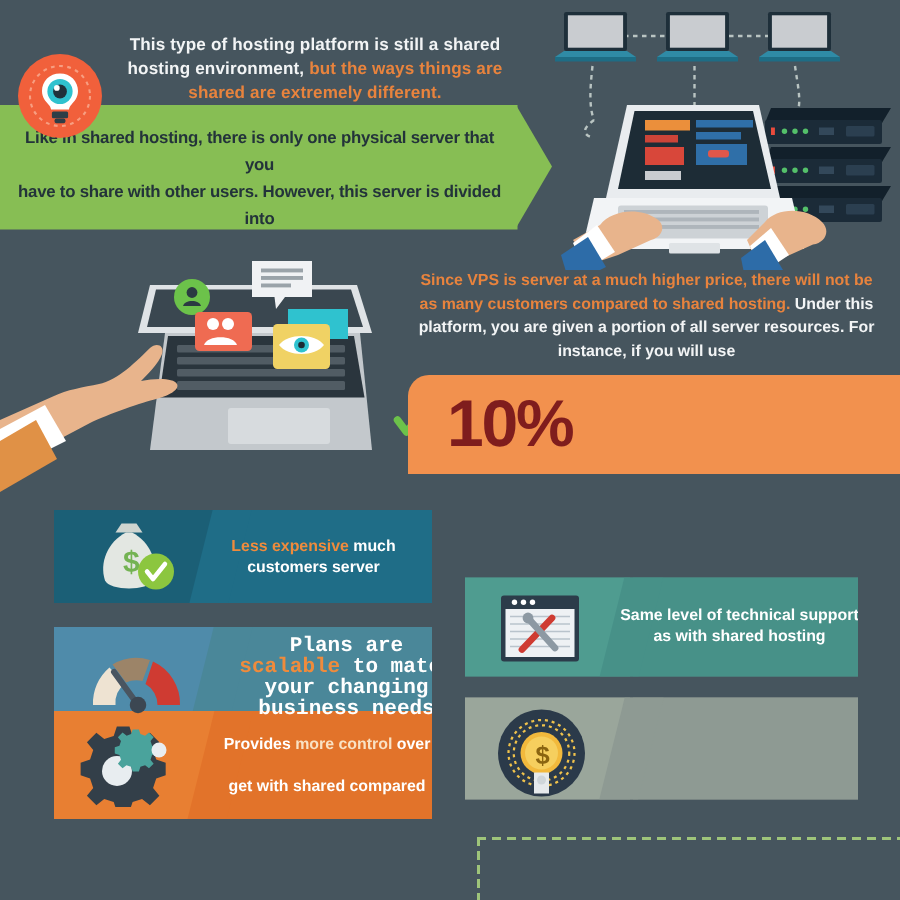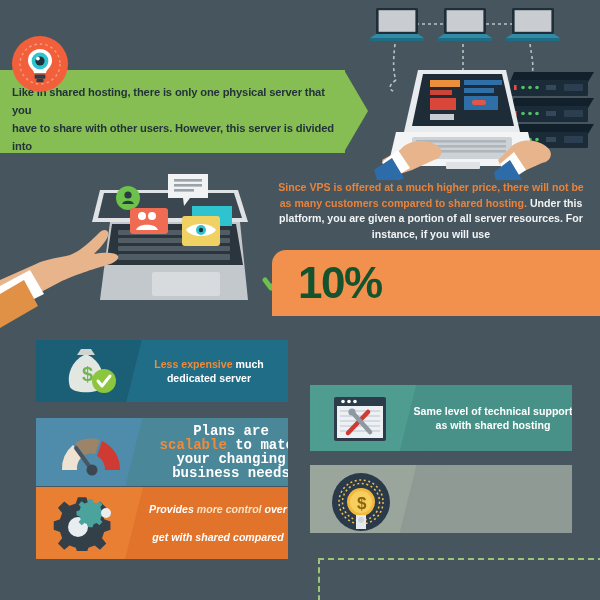--- a/index.html
+++ b/index.html
@@ -27,21 +27,21 @@
     background:#87be54;
   }
   #green-banner .tail{
     position:absolute;left:344px;top:0;width:0;height:0;
     border-top:41.5px solid transparent;
     border-bottom:41.5px solid transparent;
     border-left:24px solid #87be54;
   }
   #green-banner-text{
     position:absolute;left:12px;top:13px;width:322px;
-    color:#23333a;
+    text-align:center;color:#23333a;
     font-size:11.2px;line-height:18px;font-weight:bold;
     letter-spacing:-.15px;
   }
 
   
   #bulb-badge{left:12px;top:36px;width:56px;height:56px;}
   #bulb-badge .disc{
     position:absolute;inset:0;border-radius:50%;
     background:#f1603b;
   }
@@ -60,21 +60,21 @@
   }
   #vps-text .hl{color:#e8833d;}
 
   
   #ten-percent-panel{
     left:272px;top:250px;width:328px;height:66px;
     background:#f2914e;border-top-left-radius:14px;
   }
   #ten-pct-value{
     position:absolute;left:26px;top:4px;
-    font-size:44px;font-weight:bold;color:#14532d;
+    font-size:44px;font-weight:bold;color:#7f1d1d;
     letter-spacing:-1.5px;line-height:58px;
   }
   #ten-pct-lines{
     position:absolute;left:104px;top:8px;width:220px;
     font-size:10.2px;line-height:13.6px;font-weight:bold;color:#3d4c54;
   }
   #check-mark{
     left:262px;top:268px;width:26px;height:26px;
   }
 
@@ -98,21 +98,21 @@
   #card-less-expensive .iconpad{background:#1b5f76;}
   #card-less-expensive .slant{background:#1f6d87;transform:skewX(-14deg);}
   #card-less-expensive .ctext{left:98px;width:150px;font-size:10.6px;line-height:14px;}
 
   #card-scalable{left:36px;top:418px;width:252px;height:68px;background:#4f8baa;}
   #card-scalable .iconpad{background:#4f8baa;}
   #card-scalable .slant{background:#4a8799;transform:skewX(-14deg);}
   #card-scalable .rightfill{position:absolute;left:112px;top:0;bottom:0;right:0;background:#4a8799;}
   #card-scalable .ctext{left:120px;width:150px;font-size:14px;line-height:14px;z-index:3;font-family:Liberation Mono, monospace;}
 
-  #card-control{left:36px;top:487px;width:252px;height:72px;background:#e87f32;font-style:italic;}
+  #card-control{left:36px;top:474px;width:252px;height:72px;background:#e87f32;}
   #card-control .iconpad{background:#e87f32;}
   #card-control .slant{background:#e2732a;transform:skewX(-14deg);}
   #card-control .rightfill{position:absolute;left:112px;top:0;bottom:0;right:0;background:#e2732a;}
   #card-control .ctext{left:106px;width:152px;font-size:10.6px;line-height:14px;z-index:3;}
 
   
   #card-support{left:310px;top:385px;width:262px;height:66px;background:#4f9c90;}
   #card-support .iconpad{background:#4f9c90;}
   #card-support .slant{background:#479188;transform:skewX(-14deg);}
   #card-support .rightfill{position:absolute;left:112px;top:0;bottom:0;right:0;background:#479188;}
@@ -128,20 +128,25 @@
   #footer-dashed{
     left:318px;top:558px;right:-4px;height:60px;
     border:2px dashed #9ec47a;border-right:none;border-bottom:none;
   }
 </style>
 </head>
 <body>
 
 <div class="stage">
 
+  <div class="abs" id="intro-text">
+    <span>This type of hosting platform is still a shared</span><br>
+    <span>hosting environment,</span><span class="hl"> but the ways things are</span><br>
+    <span class="hl">shared are extremely different.</span>
+  </div>
 
   <div class="abs" id="green-banner">
     <div class="tail"></div>
     <div id="green-banner-text">
       <span>Like in shared hosting, there is only one physical server that you</span><br>
       <span>have to share with other users. However, this server is divided into</span><br>
     </div>
   </div>
 
   <div class="abs" id="bulb-badge">
@@ -307,21 +312,21 @@
 
       <g>
         <path d="M0 120 L36 104 C44 100, 56 98, 66 96 C78 94, 92 80, 100 72 C104 68, 110 70, 108 76 C106 82, 98 90, 94 94 C104 92, 116 92, 118 96 C120 100, 112 104, 104 106 C96 108, 72 116, 60 122 L26 140 L0 152 Z" fill="#e8b48c"></path>
         <path d="M0 126 L30 110 L44 134 L0 156 Z" fill="#ffffff"></path>
         <path d="M0 134 L24 120 L38 146 L0 168 Z" fill="#e09146"></path>
       </g>
     </svg>
   </div>
 
   <div class="abs" id="vps-text">
-    <span class="hl">Since VPS is offered at a much higher price, there will not be as many customers compared to shared hosting.</span><span> Under this platform, you are given a portion of all server resources. For instance, if you will use</span>
+    <span class="hl">Since VPS is server at a much higher price, there will not be as many customers compared to shared hosting.</span><span> Under this platform, you are given a portion of all server resources. For instance, if you will use</span>
   </div>
 
   <div class="abs" id="check-mark">
     <svg width="26" height="26" viewBox="0 0 26 26">
       <path d="M3 12 L9 20 L23 3" fill="none" stroke="#6cc24a" stroke-width="5" stroke-linecap="round" stroke-linejoin="round"></path>
     </svg>
   </div>
 
   <div class="abs" id="ten-percent-panel">
     <div id="ten-pct-value">10%</div>
@@ -332,21 +337,21 @@
     <div class="slant"></div>
     <svg class="abs" style="left:18px;top:7px;" width="72" height="50" viewBox="0 0 72 50">
       <path d="M30 8 C18 14, 12 28, 16 40 C19 47, 45 47, 48 40 C52 28, 46 14, 34 8 Z" fill="#e3e7e2"></path>
       <path d="M27 2 L37 2 L41 8 L23 8 Z" fill="#cfd5d0"></path>
       <text x="28" y="34" font-size="20" font-weight="bold" fill="#74b353" font-family="'Liberation Sans',sans-serif">$</text>
       <circle cx="50" cy="34" r="12" fill="#8cc63f"></circle>
       <path d="M44 34 L48 39 L56 29" fill="none" stroke="#ffffff" stroke-width="3" stroke-linecap="round" stroke-linejoin="round"></path>
     </svg>
     <div class="ctext">
       <span class="hl">Less expensive</span><span> much</span><br>
-      <span>dedicated server</span>
+      <span>customers server</span>
     </div>
   </div>
 
   <div class="abs card" id="card-scalable">
     <div class="rightfill"></div>
     <div class="iconpad"></div>
     <div class="slant"></div>
     <svg class="abs" style="left:20px;top:12px;z-index:4;" width="74" height="46" viewBox="0 0 74 46">
       <path d="M6 40 A31 31 0 0 1 17 15 L27 26 A16 16 0 0 0 21 40 Z" fill="#eee3d2"></path>
       <path d="M19 13 A31 31 0 0 1 44 10 L39 24 A16 16 0 0 0 28 25 Z" fill="#9c8468"></path>

